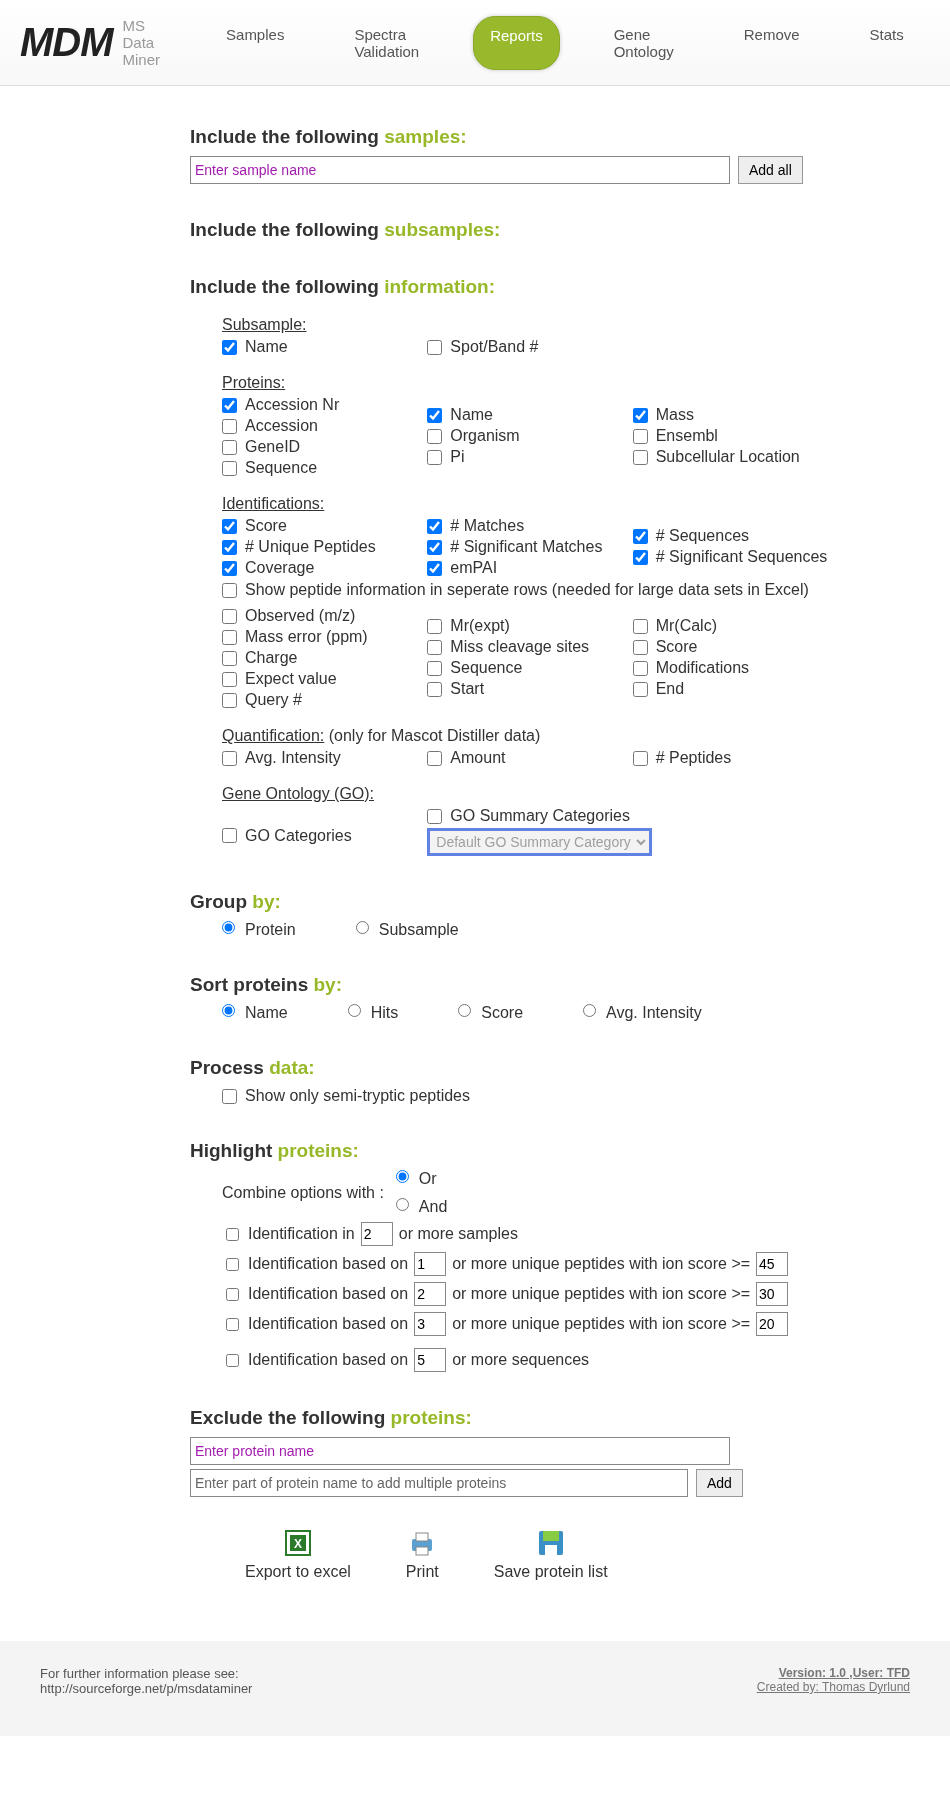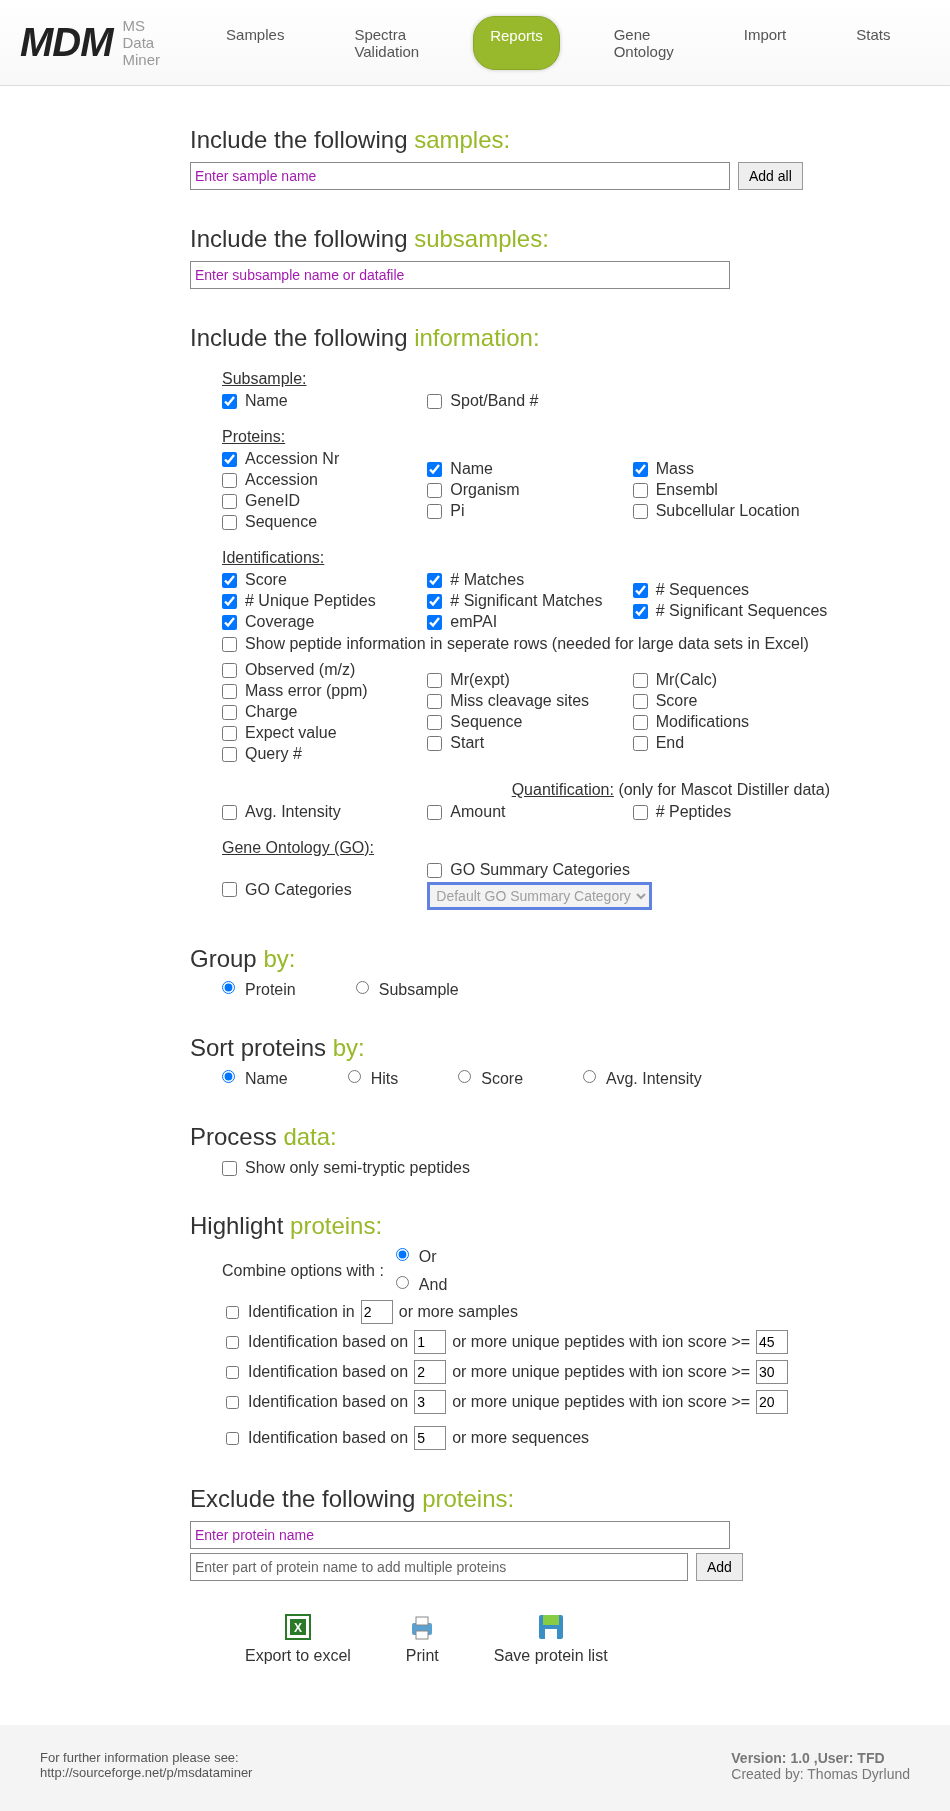--- a/index.html
+++ b/index.html
@@ -4,21 +4,21 @@
 <style>
 body { margin:0; font-family: Verdana, Arial, sans-serif; font-size:16px; color:#333; background:#fff; }
 .topbar { height:85px; border-bottom:1px solid #ddd; display:flex; align-items:center; padding:0 20px; background:linear-gradient(#fff,#f8f8f8); }
 .logo { display:flex; align-items:center; }
 .logo-main { font-size:40px; font-weight:bold; color:#222; font-style:italic; letter-spacing:-1px; }
 .logo-sub { font-size:15px; color:#999; margin-left:10px; }
 .nav { display:flex; gap:38px; margin-left:50px; }
 .nav a { font-size:15px; color:#555; text-decoration:none; cursor:pointer; padding:10px 16px; border-radius:22px; }
 .nav a.active { background:#98b92b; color:#fff; border:1px solid #8aa828; box-shadow:0 0 4px rgba(0,0,0,.2); }
 .content { width:640px; margin:40px 0 60px 190px; }
-h2 { font-size:24px; font-weight:normal; margin:35px 0 8px 0; }
+h2 { font-size:19px; font-weight:bold; margin:35px 0 8px 0; }
 h2 .accent { color:#97b827; }
 .row-input { display:flex; align-items:center; gap:8px; }
 input[type=text].wide { width:530px; height:24px; font-size:14px; padding:1px 4px; border:1px solid #888; font-family:inherit; color:#a21caf; }
 input[type=text].wide2 { width:488px; height:24px; font-size:14px; padding:1px 4px; border:1px solid #888; font-family:inherit; color:#666; }
 button.small { height:28px; font-size:14px; padding:0 10px; background:#eee; border:1px solid #999; cursor:pointer; }
 .section-sub { margin-left:32px; font-size:16px; text-decoration:underline; color:#333; margin-top:18px; margin-bottom:4px; }
 .note-inline { font-size:16px; color:#333; }
 .cols3 { margin-left:32px; display:grid; grid-template-columns: 1fr 1fr 1fr; column-gap:8px; }
 .cols3 .col { display:flex; flex-direction:column; gap:3px; }
 .chk { font-size:16px; color:#333; display:flex; align-items:center; gap:8px; }
@@ -29,52 +29,51 @@
 .radio-opt input { margin:0; }
 .highlight-block { margin-left:32px; display:flex; flex-direction:column; gap:6px; font-size:16px; }
 .hline { display:flex; align-items:center; gap:6px; }
 input.tiny { width:26px; height:22px; font-size:14px; border:1px solid #888; text-align:left; padding:0 2px; }
 select.gosum { font-size:14px; padding:2px; color:#777; border:3px solid #1d4ed8; width:225px; }
 .actions { margin-top:30px; margin-left:55px; display:flex; gap:55px; }
 .act { display:flex; flex-direction:column; align-items:center; font-size:16px; color:#333; cursor:pointer; }
 .act svg { width:32px; height:32px; margin-bottom:4px; }
 .footer { background:#f4f4f4; padding:25px 40px 40px 40px; font-size:13px; color:#555; display:flex; justify-content:space-between; margin-top:50px; }
 .footer a { color:#555; }
-.footer .right { text-align:left; font-weight:bold; color:#777; font-size:14px; }
+.footer .right { text-align:right; font-weight:bold; color:#777; font-size:12px;text-decoration:underline; }
 .footer .right div:last-child { font-weight:normal; }
 </style>
 </head>
 <body>
 
 <div class="topbar">
   <div class="logo">
     <span class="logo-main">MDM</span>
     <span class="logo-sub">MS Data Miner</span>
   </div>
   <div class="nav" id="nav">
       <a>Samples</a>
       <a>Spectra Validation</a>
       <a class="active">Reports</a>
       <a>Gene Ontology</a>
-      <a>Import</a>
+      <a>Remove</a>
       <a>Stats</a>
       <a>Log Out</a>
     </div>
 </div>
 
 <div class="content">
 
   <h2><span>Include the following </span><span class="accent">samples:</span></h2>
   <div class="row-input">
     <input type="text" class="wide" value="Enter sample name" style="">
     <button class="small">Add all</button>
   </div>
 
   <h2><span>Include the following </span><span class="accent">subsamples:</span></h2>
-  <input type="text" class="wide" value="Enter subsample name or datafile" style="">
 
   <h2><span>Include the following </span><span class="accent">information:</span></h2>
 
   <div class="section-sub">Subsample:</div>
   <div class="cols3">
     <div class="col" id="subsample-c1">
         <label class="chk">
           <input type="checkbox" checked="" style="">
           <span>Name</span>
         </label>
@@ -240,21 +239,21 @@
           <input type="checkbox" style="">
           <span>Modifications</span>
         </label>
         <label class="chk">
           <input type="checkbox" style="">
           <span>End</span>
         </label>
       </div>
   </div>
 
-  <div style="margin-left:32px;margin-top:18px;margin-bottom:4px;text-align:right;">
+  <div style="margin-left:32px;margin-top:18px;margin-bottom:4px;">
     <span style="text-decoration:underline">Quantification:</span><span class="note-inline"> (only for Mascot Distiller data)</span>
   </div>
   <div class="cols3">
     <div class="col" id="quant-c1">
         <label class="chk">
           <input type="checkbox" style="">
           <span>Avg. Intensity</span>
         </label>
       </div>
     <div class="col" id="quant-c2">

